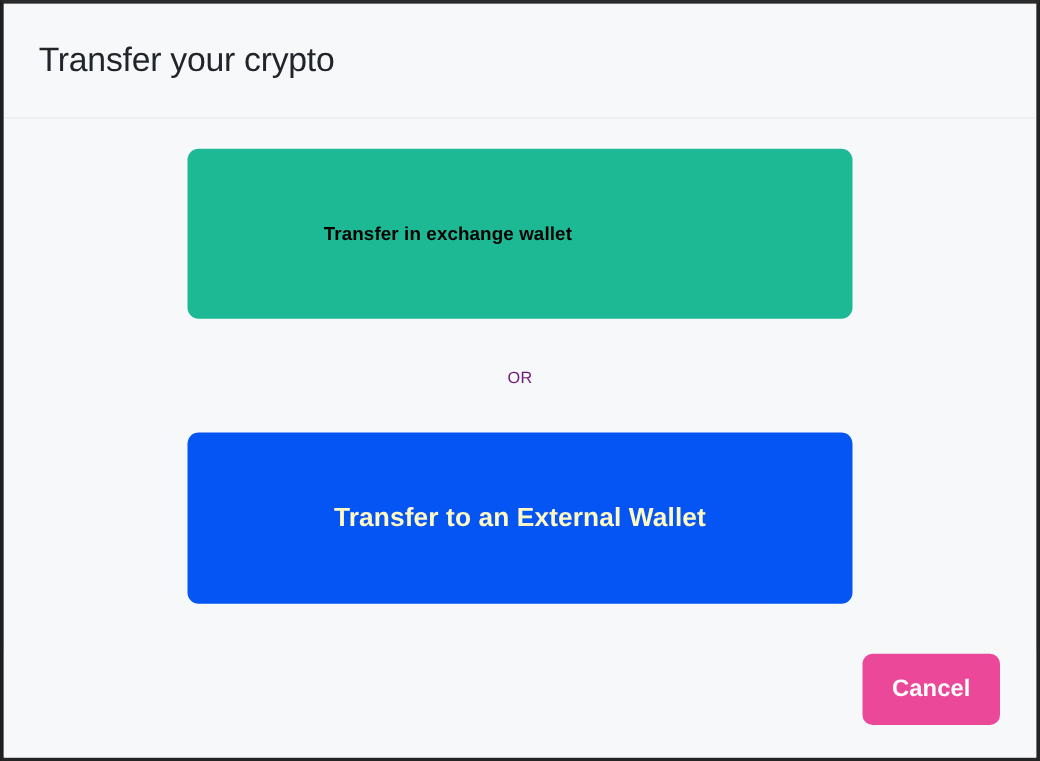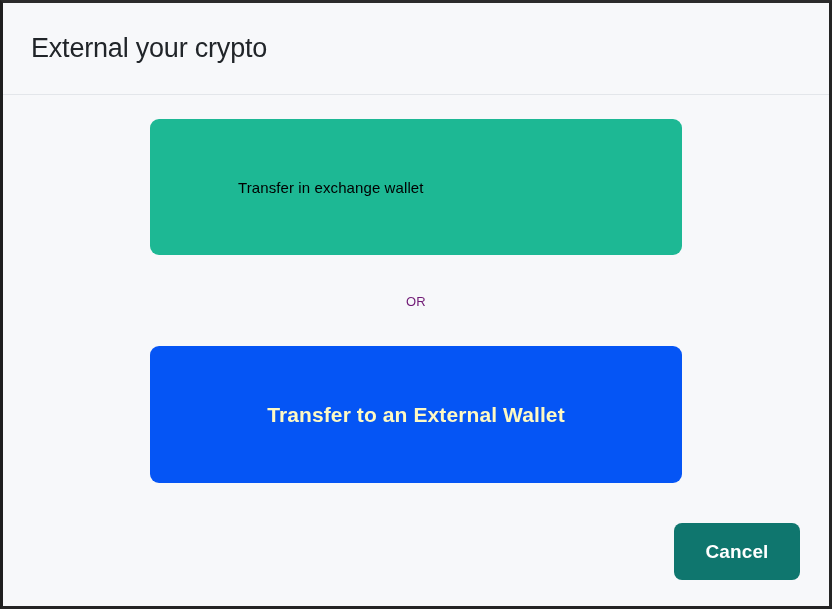--- a/index.html
+++ b/index.html
@@ -88,23 +88,24 @@
   
   #btn-exchange-wallet {
     top: 24px;
     height: 136px;
     background: #1db894;
     justify-content: flex-start;
     padding-left: 88px;
   }
   #btn-exchange-wallet .btn-label {
     font-size: 15px;
-    font-weight: 400;
+    font-weight: 700;
     color: #000000;
     letter-spacing: 0.1px;
+    margin-left: 21px;
   }
 
   
   #or-separator {
     position: absolute;
     left: 0;
     right: 0;
     top: 193px;
     height: 26px;
     display: flex;
@@ -138,46 +139,46 @@
     bottom: 0;
     height: 86px;
     box-sizing: border-box;
     padding: 0 29px 26px 0;
     display: flex;
     align-items: flex-end;
     justify-content: flex-end;
     background: #f7f8fa;
   }
   #btn-cancel {
-    width: 126px;
+    width: 110px;
     height: 57px;
     border: 0;
     border-radius: 8px;
-    background: #0f766e;
+    background: #ec4899;
     color: #ffffff;
     font-family: "Liberation Sans", sans-serif;
     font-size: 19px;
     font-weight: 700;
     letter-spacing: 0.1px;
     cursor: pointer;
     display: flex;
     align-items: center;
     justify-content: center;
     text-align: right;
   }
 </style>
 </head>
 <body>
 
 <div id="viewport">
 
   <div id="modal">
 
     <div id="modal-header">
-      <div id="modal-title">External your crypto</div>
+      <div id="modal-title">Transfer your crypto</div>
     </div>
 
     <div id="modal-body">
 
       <button id="btn-exchange-wallet" class="choice-btn">
         <span class="btn-label">Transfer in exchange wallet</span>
       </button>
 
       <div id="or-separator">OR</div>
 

